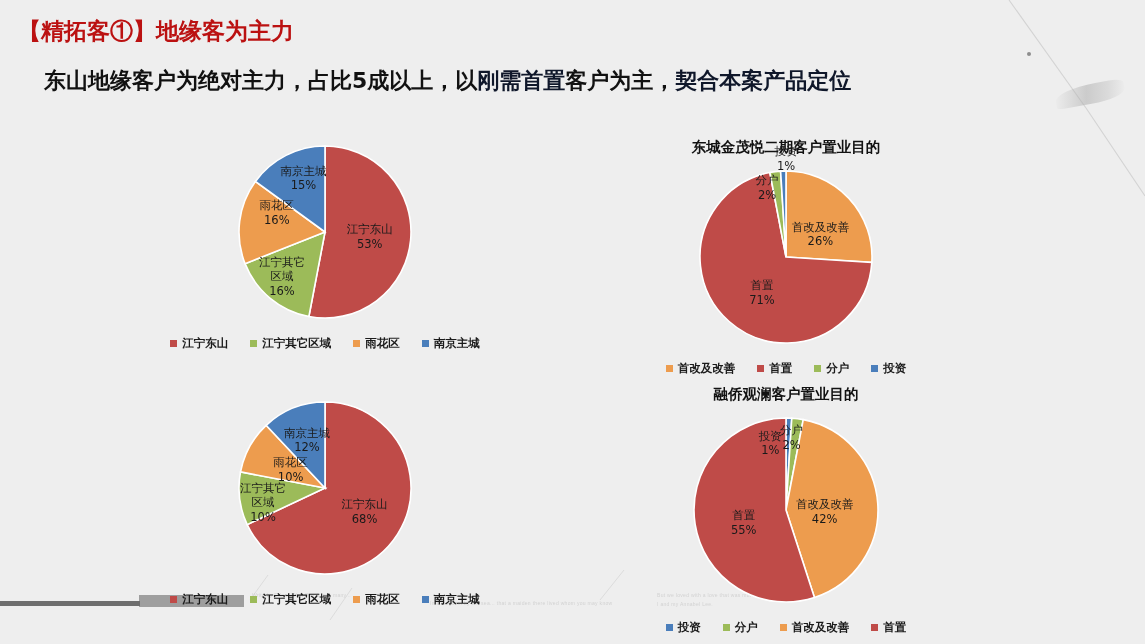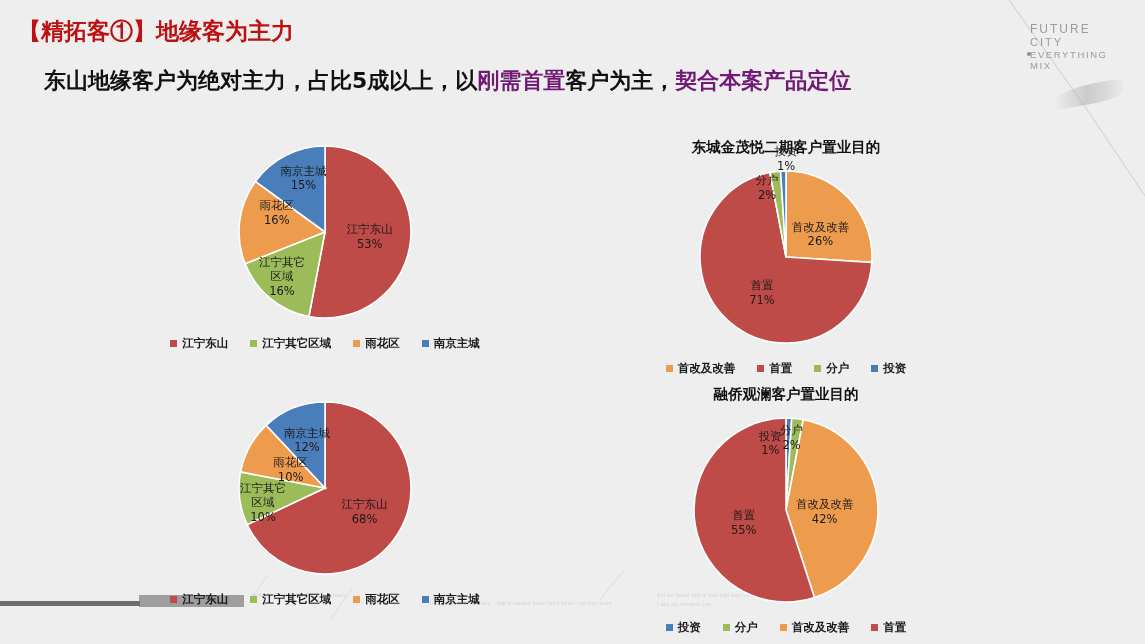--- a/index.html
+++ b/index.html
@@ -37,21 +37,21 @@
     font-size: 23px; font-weight: bold; color: #bb1111;
     font-family: Liberation Serif, serif;
     white-space: nowrap;
   }
   .h2 {
     position: absolute; left: 44px; top: 66px;
     font-size: 22px; font-weight: bold; color: #111;
     font-family: "DejaVu Sans", "Liberation Sans", sans-serif;
     white-space: nowrap;
   }
-  .h2 .red { color: #701a75; }
+  .h2 .red { color: #0f172a; }
 
   
   .chart { position: absolute; }
   .chart-title {
     width: 100%; text-align: center; font-size: 14.5px; font-weight: bold; color: #111;
     font-family: "DejaVu Sans", "Liberation Sans", sans-serif; white-space: nowrap;
   }
   .pie-wrap { position: relative; width: 100%; }
   .pie-wrap svg { display: block; margin: 0 auto; overflow: visible; }
   .legend {
@@ -76,26 +76,20 @@
 <div class="slide">
 
   <svg style="position:absolute;left:0;top:0;width:1145px;height:644px;pointer-events:none">
     <line x1="1009" y1="0" x2="1086" y2="108" stroke="#d3d3d3" stroke-width="1.1"></line>
     <line x1="1086" y1="108" x2="1145" y2="196" stroke="#d3d3d3" stroke-width="1.1"></line>
     <line x1="250" y1="600" x2="268" y2="575" stroke="#dcdcdc" stroke-width="1"></line>
     <line x1="330" y1="620" x2="352" y2="588" stroke="#dcdcdc" stroke-width="1"></line>
     <line x1="600" y1="600" x2="624" y2="570" stroke="#dcdcdc" stroke-width="1"></line>
   </svg>
 
-  <div class="wm-logo">
-    <div class="l1">FUTURE</div>
-    <div class="l2">CITY</div>
-    <div class="l3">EVERYTHING</div>
-    <div class="l4">MIX</div>
-  </div>
   <div class="wm-dot"></div>
   <div class="wm-feather"></div>
 
   <div class="grey-bar"></div>
   <div class="grey-bar2"></div>
 
   <div class="faint-text" style="left:252px;top:592px">Write by Edgar Allan Poe It was many...</div>
   <div class="faint-text" style="left:430px;top:600px">In a kingdom by the sea... that a maiden there lived whom you may know</div>
   <div class="faint-text" style="left:657px;top:592px">But we loved with a love that was more than love</div>
   <div class="faint-text" style="left:657px;top:601px">I and my Annabel Lee.</div>

